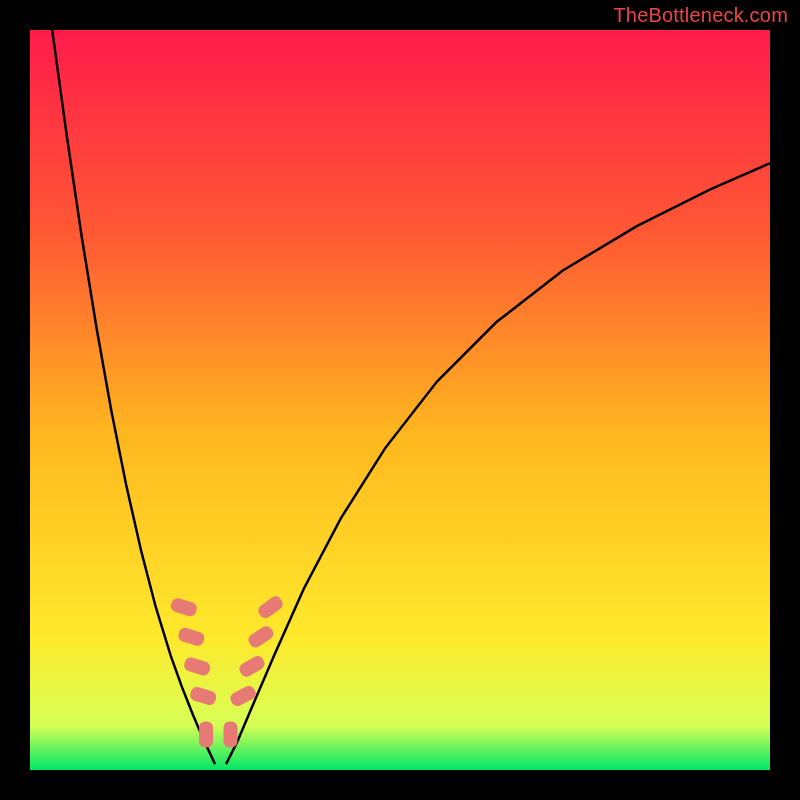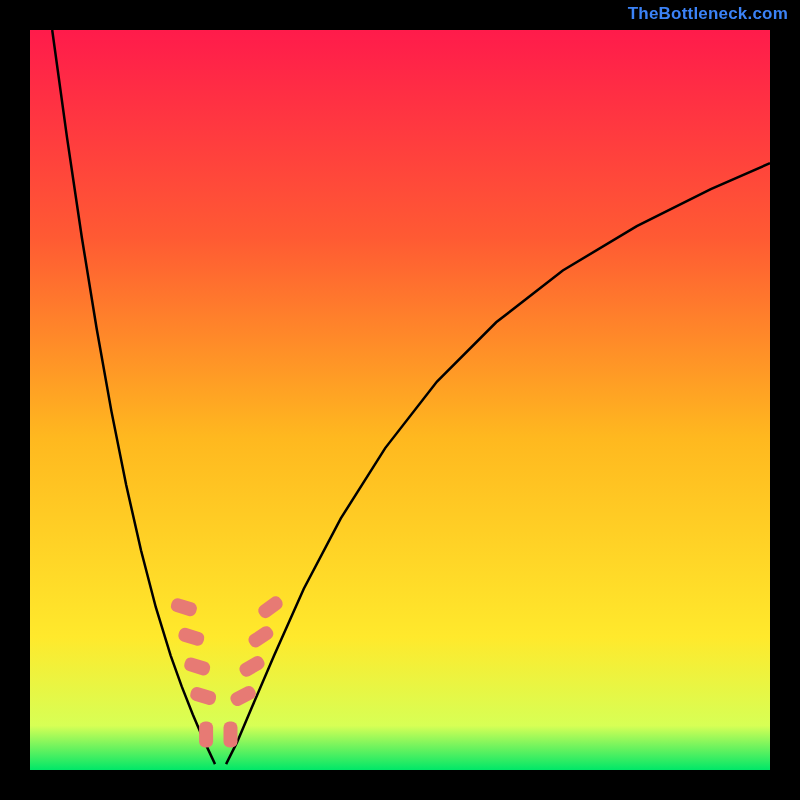--- a/index.html
+++ b/index.html
@@ -60,23 +60,23 @@
     pointer-events: none;
   }
   .markers rect {
     fill: var(--marker-color);
   }
   .watermark {
     position: absolute;
     top: 4px;
     right: 12px;
     font-family: Arial, Helvetica, sans-serif;
-    font-size: 17px;
-    font-weight: 700;
-    color: #3b82f6;
+    font-size: 20px;
+    font-weight: 400;
+    color: #ef4444;
     letter-spacing: 0.2px;
     user-select: none;
   }
 </style>
 </head>
 <body>
 
 <div class="frame">
 
   <div class="plot-area">

